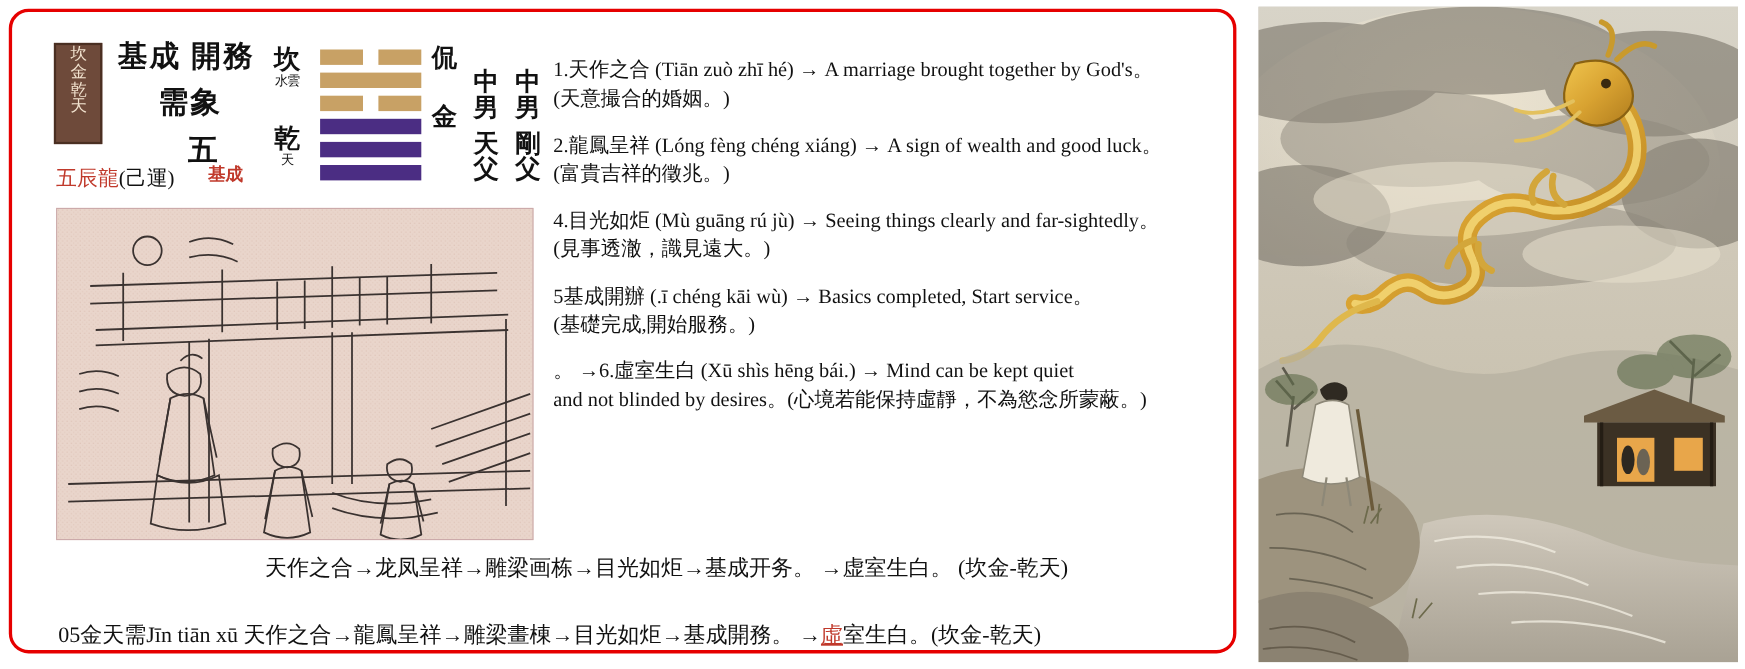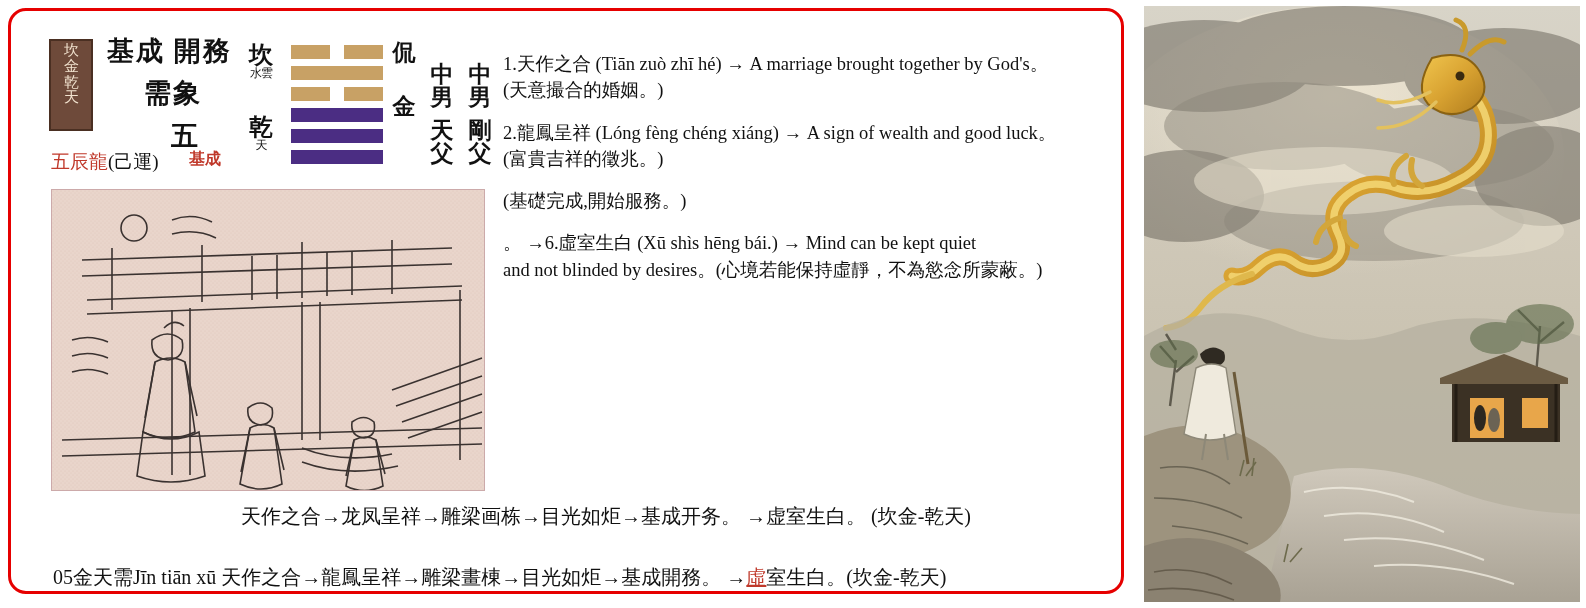--- a/index.html
+++ b/index.html
@@ -333,20 +333,25 @@
     <div class="notes">
       <div class="note">
         <span>1.天作之合 (Tiān zuò zhī hé) → A marriage brought together by God's。</span>
         <span class="l2">(天意撮合的婚姻。)</span>
       </div>
       <div class="note">
         <span>2.龍鳳呈祥 (Lóng fèng chéng xiáng) → A sign of wealth and good luck。</span>
         <span class="l2">(富貴吉祥的徵兆。)</span>
       </div>
       <div class="note">
+        <span>4.目光如炬 (Mù guāng rú jù) → Seeing things clearly and far-sightedly。</span>
+        <span class="l2">(見事透澈，識見遠大。)</span>
+      </div>
+      <div class="note">
+        <span>5基成開辦 (.ī chéng kāi wù) → Basics completed, Start service。</span>
         <span class="l2">(基礎完成,開始服務。)</span>
       </div>
       <div class="note">
         <span>。 →6.虛室生白 (Xū shìs hēng bái.) → Mind can be kept quiet</span>
         <span class="l2">and not blinded by desires。(心境若能保持虛靜，不為慾念所蒙蔽。)</span>
       </div>
     </div>
 
     <div class="chain1">天作之合→龙凤呈祥→雕梁画栋→目光如炬→基成开务。 →虚室生白。 (坎金-乾天)</div>
 

